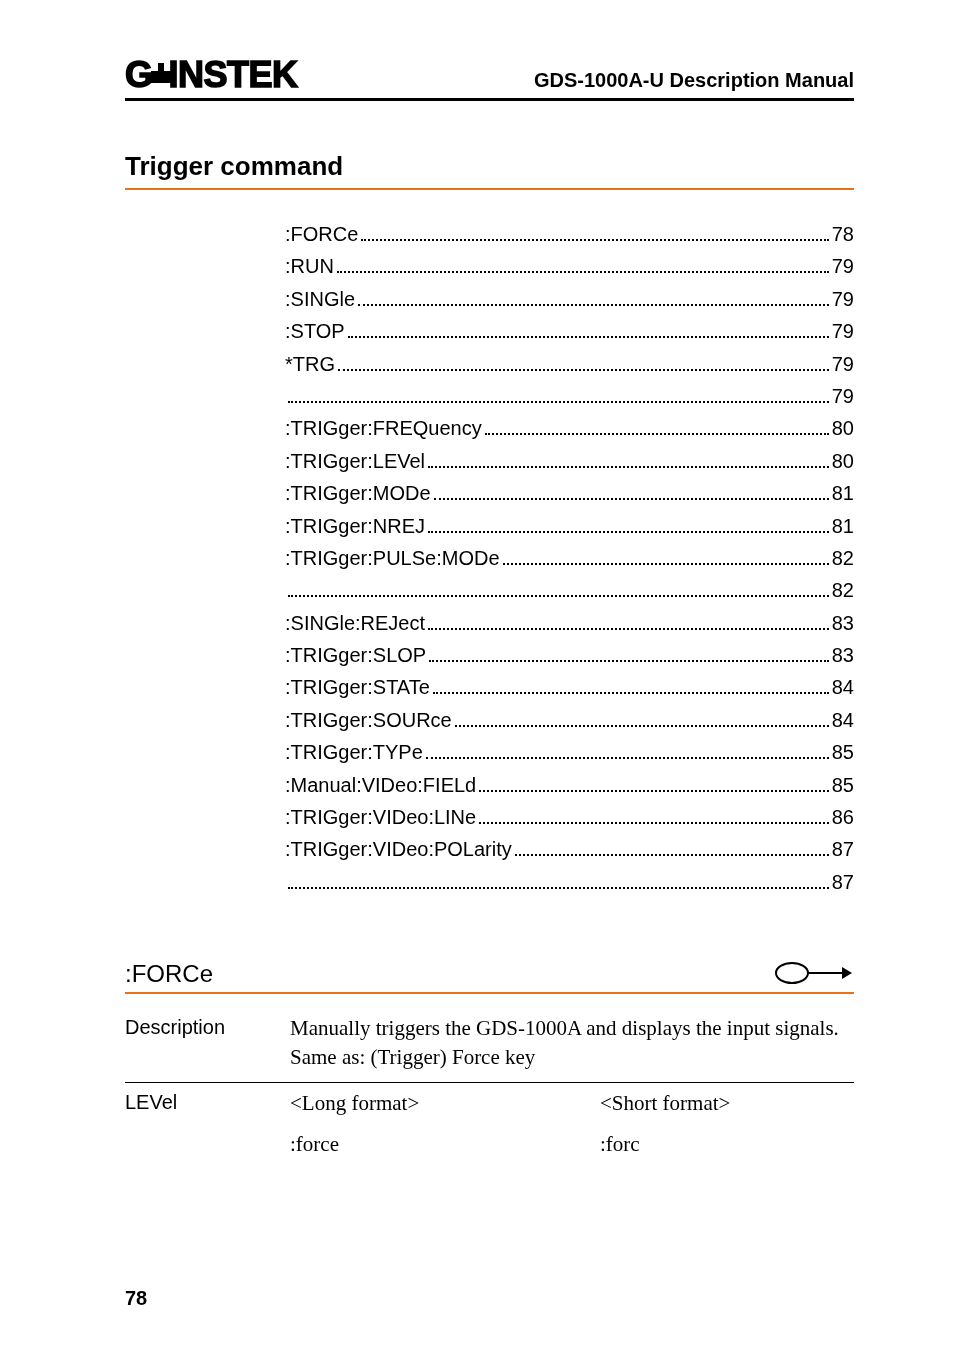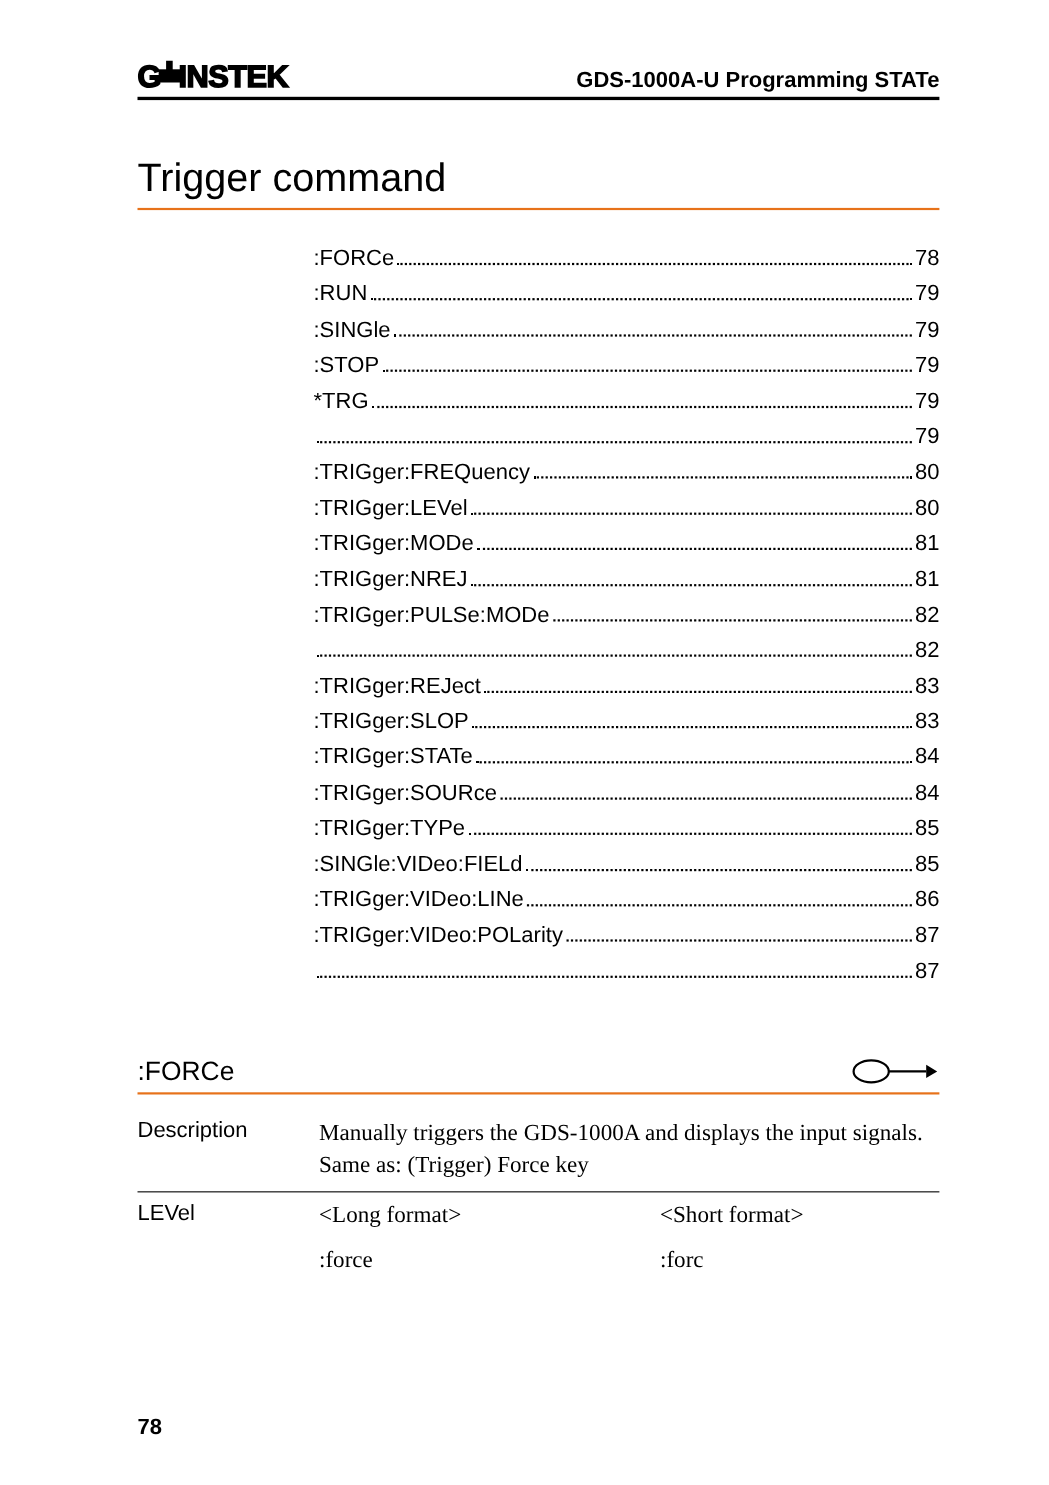--- a/index.html
+++ b/index.html
@@ -15,42 +15,42 @@
       display: flex;
       justify-content: space-between;
       align-items: baseline;
       border-bottom: 3px solid #000;
       padding-bottom: 2px;
       margin-bottom: 50px;
     }
     .logo {
       font-family: Arial, Helvetica, sans-serif;
       font-weight: 900;
-      font-size: 28px;
+      font-size: 36px;
       letter-spacing: -0.5px;
       -webkit-text-stroke: 1.5px #000;
       color: #000;
     }
     .logo .pin {
       display: inline-block;
       position: relative;
       top: -2px;
       font-size: 24px;
       margin-left: -2px;
       margin-right: -2px;
     }
     .manual-title {
       font-family: 'Trebuchet MS', Arial, sans-serif;
       font-weight: bold;
       font-size: 20px;
     }
     .section-title {
       font-family: 'Trebuchet MS', 'Lucida Sans', Arial, sans-serif;
-      font-size: 36px;
-      font-weight: normal;
+      font-size: 26px;
+      font-weight: bold;
       border-bottom: 2.5px solid #e7721a;
       padding-bottom: 6px;
       margin-bottom: 28px;
     }
     .toc {
       padding-left: 160px;
       padding-right: 0;
       margin-bottom: 60px;
     }
     .toc-row {
@@ -113,21 +113,21 @@
 </head>
 <body>
 
 <div class="header-row">
   <div class="logo">
     <span>G</span><span class="pin"><svg width="20" height="22" viewBox="0 0 20 22">
           <rect x="0" y="8" width="20" height="12" fill="#000"></rect>
           <rect x="7" y="0" width="6" height="9" fill="#000"></rect>
         </svg></span><span>INSTEK</span>
   </div>
-  <div class="manual-title">GDS-1000A-U Programming STATe</div>
+  <div class="manual-title">GDS-1000A-U Description Manual</div>
 </div>
 
 <h1 class="section-title">Trigger command</h1>
 
 <div class="toc" id="toc-container">
     <div class="toc-row">
       <span class="toc-label">:FORCe</span>
       <span class="toc-dots"></span>
       <span class="toc-page">78</span>
     </div>
@@ -178,21 +178,21 @@
     <div class="toc-row">
       <span class="toc-label">:TRIGger:PULSe:MODe</span>
       <span class="toc-dots"></span>
       <span class="toc-page">82</span>
     </div>
     <div class="toc-row">
       <span class="toc-dots"></span>
       <span class="toc-page">82</span>
     </div>
     <div class="toc-row">
-      <span class="toc-label">:TRIGger:REJect</span>
+      <span class="toc-label">:SINGle:REJect</span>
       <span class="toc-dots"></span>
       <span class="toc-page">83</span>
     </div>
     <div class="toc-row">
       <span class="toc-label">:TRIGger:SLOP</span>
       <span class="toc-dots"></span>
       <span class="toc-page">83</span>
     </div>
     <div class="toc-row">
       <span class="toc-label">:TRIGger:STATe</span>
@@ -203,21 +203,21 @@
       <span class="toc-label">:TRIGger:SOURce</span>
       <span class="toc-dots"></span>
       <span class="toc-page">84</span>
     </div>
     <div class="toc-row">
       <span class="toc-label">:TRIGger:TYPe</span>
       <span class="toc-dots"></span>
       <span class="toc-page">85</span>
     </div>
     <div class="toc-row">
-      <span class="toc-label">:SINGle:VIDeo:FIELd</span>
+      <span class="toc-label">:Manual:VIDeo:FIELd</span>
       <span class="toc-dots"></span>
       <span class="toc-page">85</span>
     </div>
     <div class="toc-row">
       <span class="toc-label">:TRIGger:VIDeo:LINe</span>
       <span class="toc-dots"></span>
       <span class="toc-page">86</span>
     </div>
     <div class="toc-row">
       <span class="toc-label">:TRIGger:VIDeo:POLarity</span>

